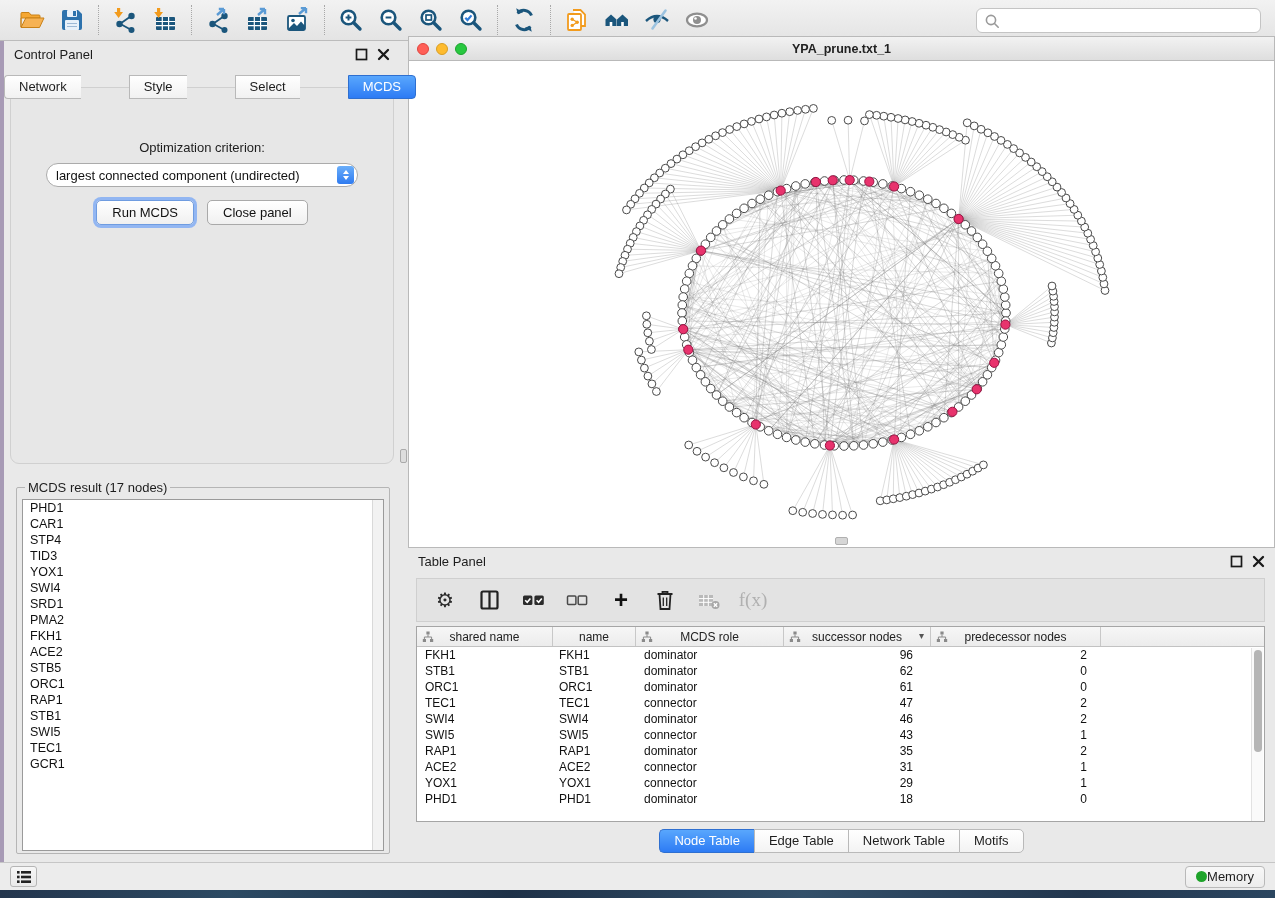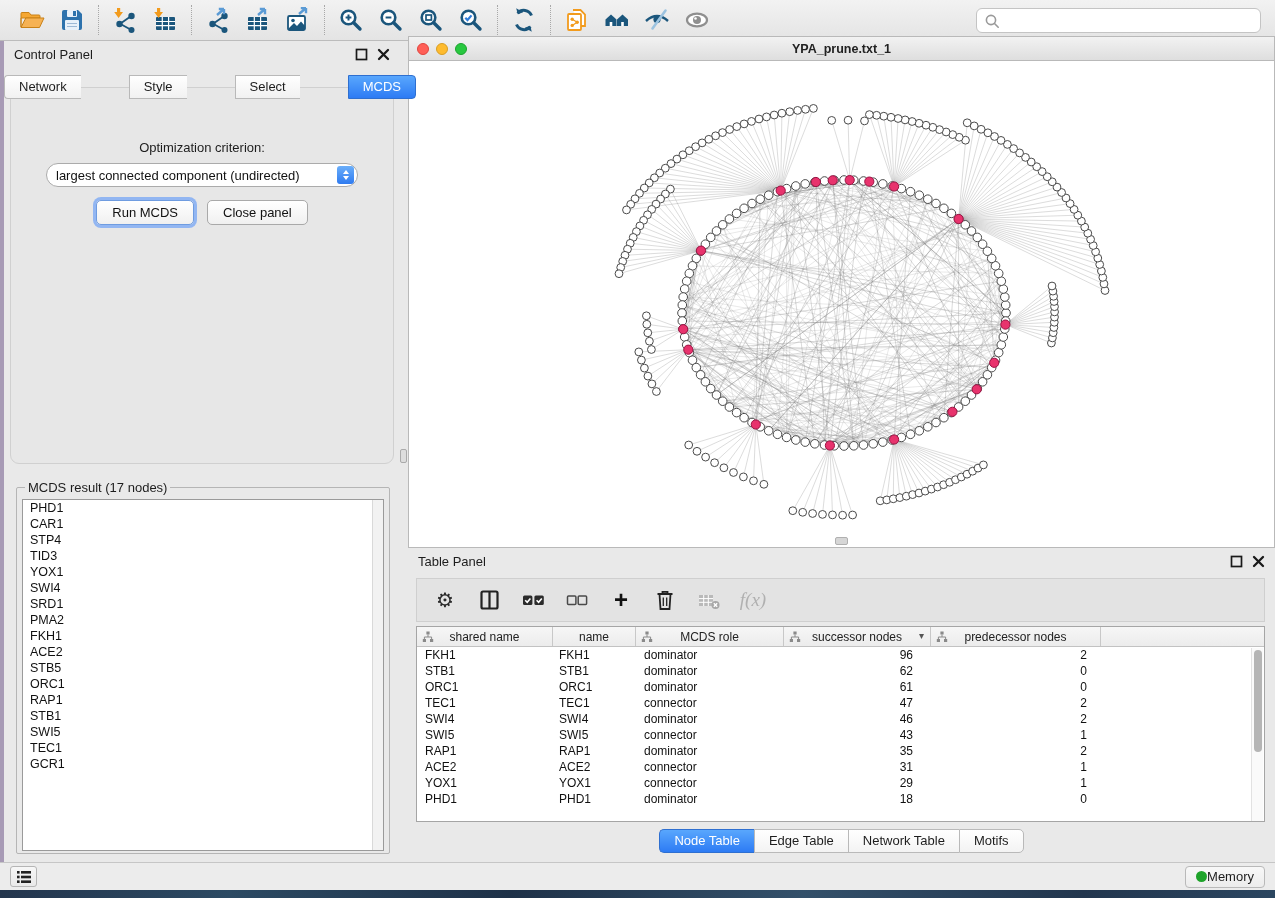--- a/index.html
+++ b/index.html
@@ -78,21 +78,21 @@
     background:#d6d6d6; border:1px solid #b0b0b0; border-radius:2px; }
 
   
   #table-panel { position:absolute; left:0; top:515px; width:867px; height:306px; background:#e9e9e9; }
   #tp-toolbar { margin:3px 10px 0 8px; height:44px; background:#e3e3e3; border:1px solid #cfcfcf;
     display:flex; align-items:center; padding-left:16px; gap:20px; }
   .tp-icon { display:flex; align-items:center; justify-content:center; width:24px; height:24px; cursor:pointer; }
   .tp-icon svg { display:block; }
   .gear-glyph { font-size:20px; color:#2b2b2b; line-height:1; }
   .plus-glyph { font-size:24px; font-weight:bold; color:#111; line-height:1; }
-  .fx-glyph { font-family:"Liberation Serif",serif; font-style:italic; font-size:19px; color:#b0b0b0; }
+  .fx-glyph { font-family:"Liberation Serif",serif; font-size:19px; color:#b0b0b0; }
 
   #tp-table { position:relative; margin:4px 10px 0 8px; height:196px; background:#fff; border:1px solid #a5a5a5; overflow:hidden; }
   .thead { display:flex; height:20px; background:linear-gradient(#f6f6f6,#ececec); border-bottom:1px solid #c2c2c2; }
   .th { display:flex; align-items:center; justify-content:center; gap:4px; font-size:12px; color:#222;
     border-right:1px solid #c8c8c8; position:relative; cursor:pointer; }
   .th .tree-ic { position:absolute; left:5px; top:4px; }
   .sort-arrow { position:absolute; right:6px; top:3px; font-size:10px; color:#555; }
   .trow { display:flex; height:16px; align-items:center; }
   .td { font-size:12px; color:#111; overflow:hidden; white-space:nowrap; }
   .td.c0 { padding-left:8px; }

